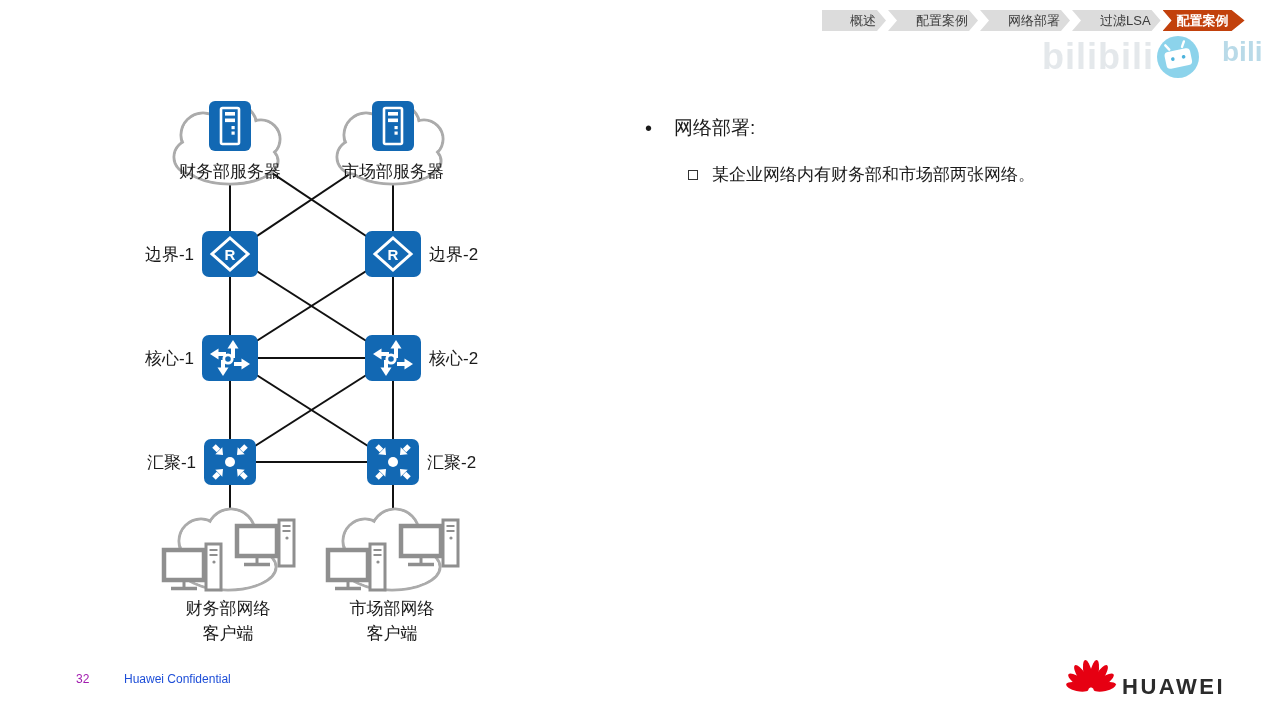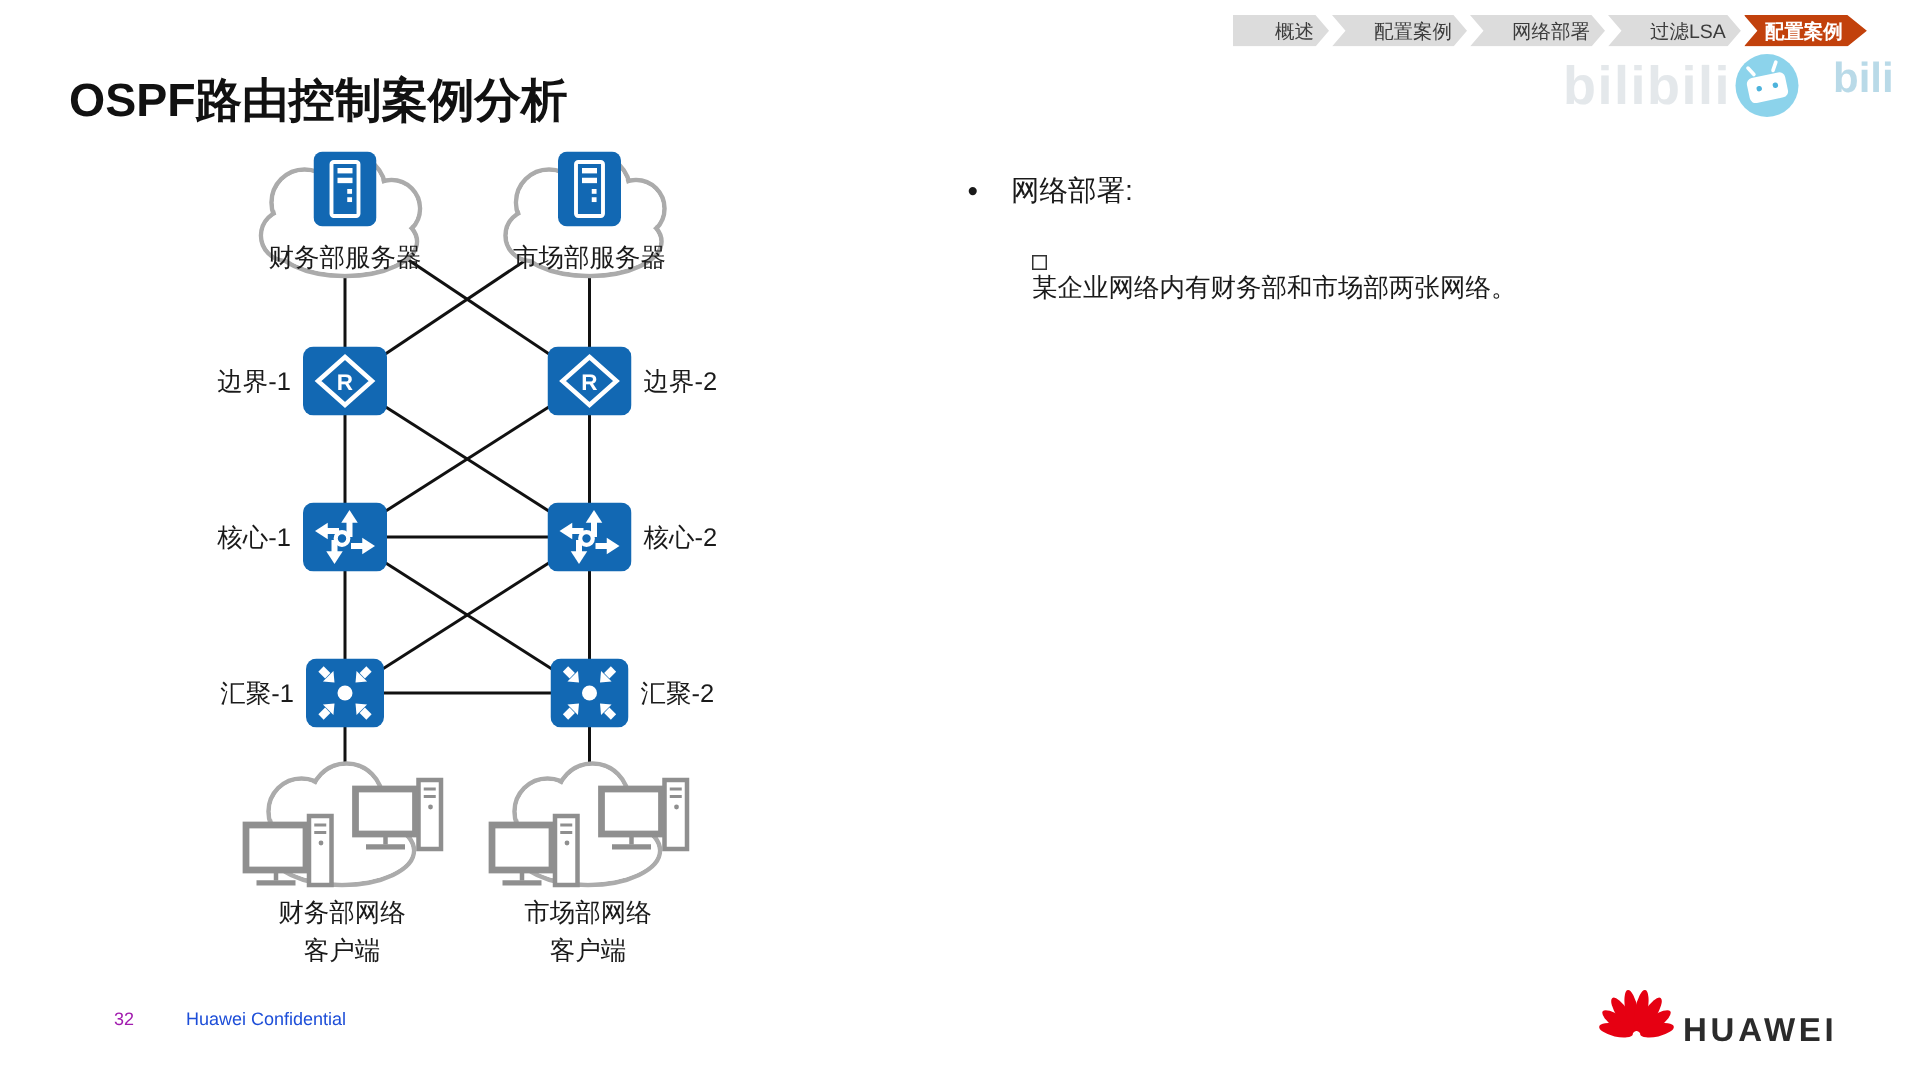--- a/index.html
+++ b/index.html
@@ -23,21 +23,21 @@
            color:rgba(173,212,228,0.85);}
   .wm-tv{position:absolute;left:1154px;top:33px;}
 
   
   .title{position:absolute;left:46px;top:46px;font-size:31px;font-weight:600;color:#111;}
 
   
   .bullet-row{position:absolute;left:645px;top:115px;display:flex;align-items:flex-start;}
   .bullet-dot{font-size:20px;line-height:26px;margin-right:22px;}
   .bullet-text{font-size:19px;line-height:26px;}
-  .subbullet-row{position:absolute;left:688px;top:163px;display:flex;align-items:flex-start;flex-direction:column;}
+  .subbullet-row{position:absolute;left:688px;top:163px;display:flex;align-items:flex-start;}
   .subbullet-square{width:8px;height:8px;border:1.5px solid #333;margin:7px 14px 0 0;flex:none;}
   .subbullet-text{font-size:17px;line-height:24px;}
 
   
   .diagram{position:absolute;left:140px;top:95px;}
 
   
   .footer-page{position:absolute;left:76px;top:672px;font-size:12px;color:#a21caf;}
   .footer-conf{position:absolute;left:124px;top:672px;font-size:12px;color:#1d4ed8;}
   .huawei-logo{position:absolute;left:1064px;top:652px;}
@@ -61,21 +61,20 @@
     <circle cx="24" cy="24" r="21" fill="#82cfe9" opacity="0.92"></circle>
     <g transform="rotate(-12 24 24)">
       <rect x="11" y="17" width="26" height="17" rx="4" fill="#ffffff"></rect>
       <line x1="17" y1="15" x2="14" y2="10" stroke="#ffffff" stroke-width="2.4" stroke-linecap="round"></line>
       <line x1="30" y1="15" x2="33" y2="10" stroke="#ffffff" stroke-width="2.4" stroke-linecap="round"></line>
       <circle cx="18.5" cy="25" r="1.8" fill="#4db3dc"></circle>
       <circle cx="29.5" cy="25" r="1.8" fill="#4db3dc"></circle>
     </g>
   </svg>
 
-  <div class="title">OSPF路由控制案例分析</div>
 
   <div class="bullet-row">
     <span class="bullet-dot">•</span>
     <span class="bullet-text">网络部署:</span>
   </div>
   <div class="subbullet-row">
     <span class="subbullet-square"></span>
     <span class="subbullet-text">某企业网络内有财务部和市场部两张网络。</span>
   </div>
 

